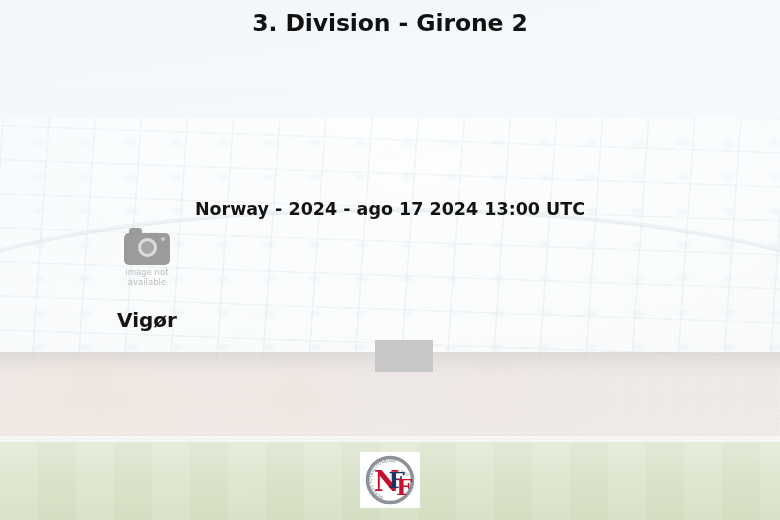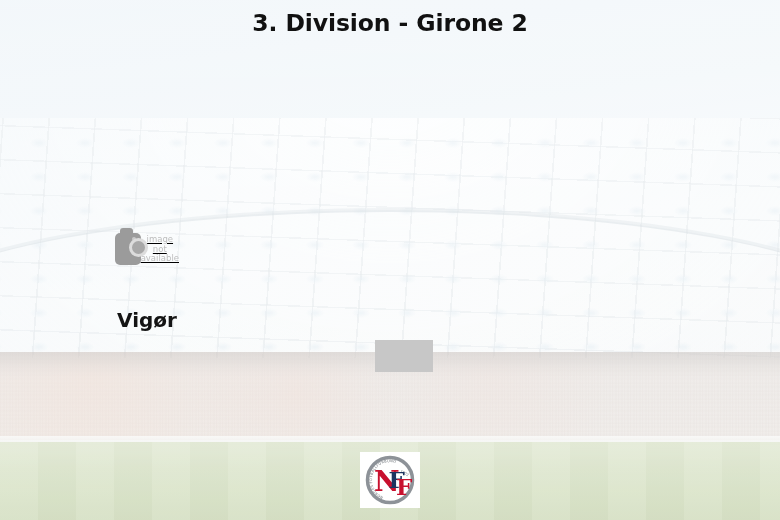--- a/index.html
+++ b/index.html
@@ -140,23 +140,23 @@
     display: flex;
     align-items: center;
     justify-content: center;
   }
 
   
   .broken-img {
     width: 64px;
     height: 56px;
     display: flex;
-    flex-direction: row;
+    flex-direction: column;
+    align-items: center;
     justify-content: flex-start;
-    text-decoration: underline;
   }
   .cam {
     position: relative;
     width: 46px; height: 32px;
     background: #9b9b9b;
     border-radius: 5px;
     margin-top: 1px;
   }
   .cam::before {
     content: "";
@@ -241,20 +241,21 @@
     </div>
     <div class="bg-pitchline"></div>
     <div class="bg-pitch"></div>
   </div>
   <div class="bg-layer bg-wash"></div>
 
   <div class="fg">
 
     <div id="page-title">3. Division - Girone 2</div>
 
+    <div id="match-meta">Norway - 2024 - ago 17 2024 13:00 UTC</div>
 
     <div class="team home">
       <div class="crest-slot">
         <div class="broken-img">
           <div class="cam">
             <span class="cam-dot"></span>
           </div>
           <div class="broken-txt">image not
 available</div>
         </div>

